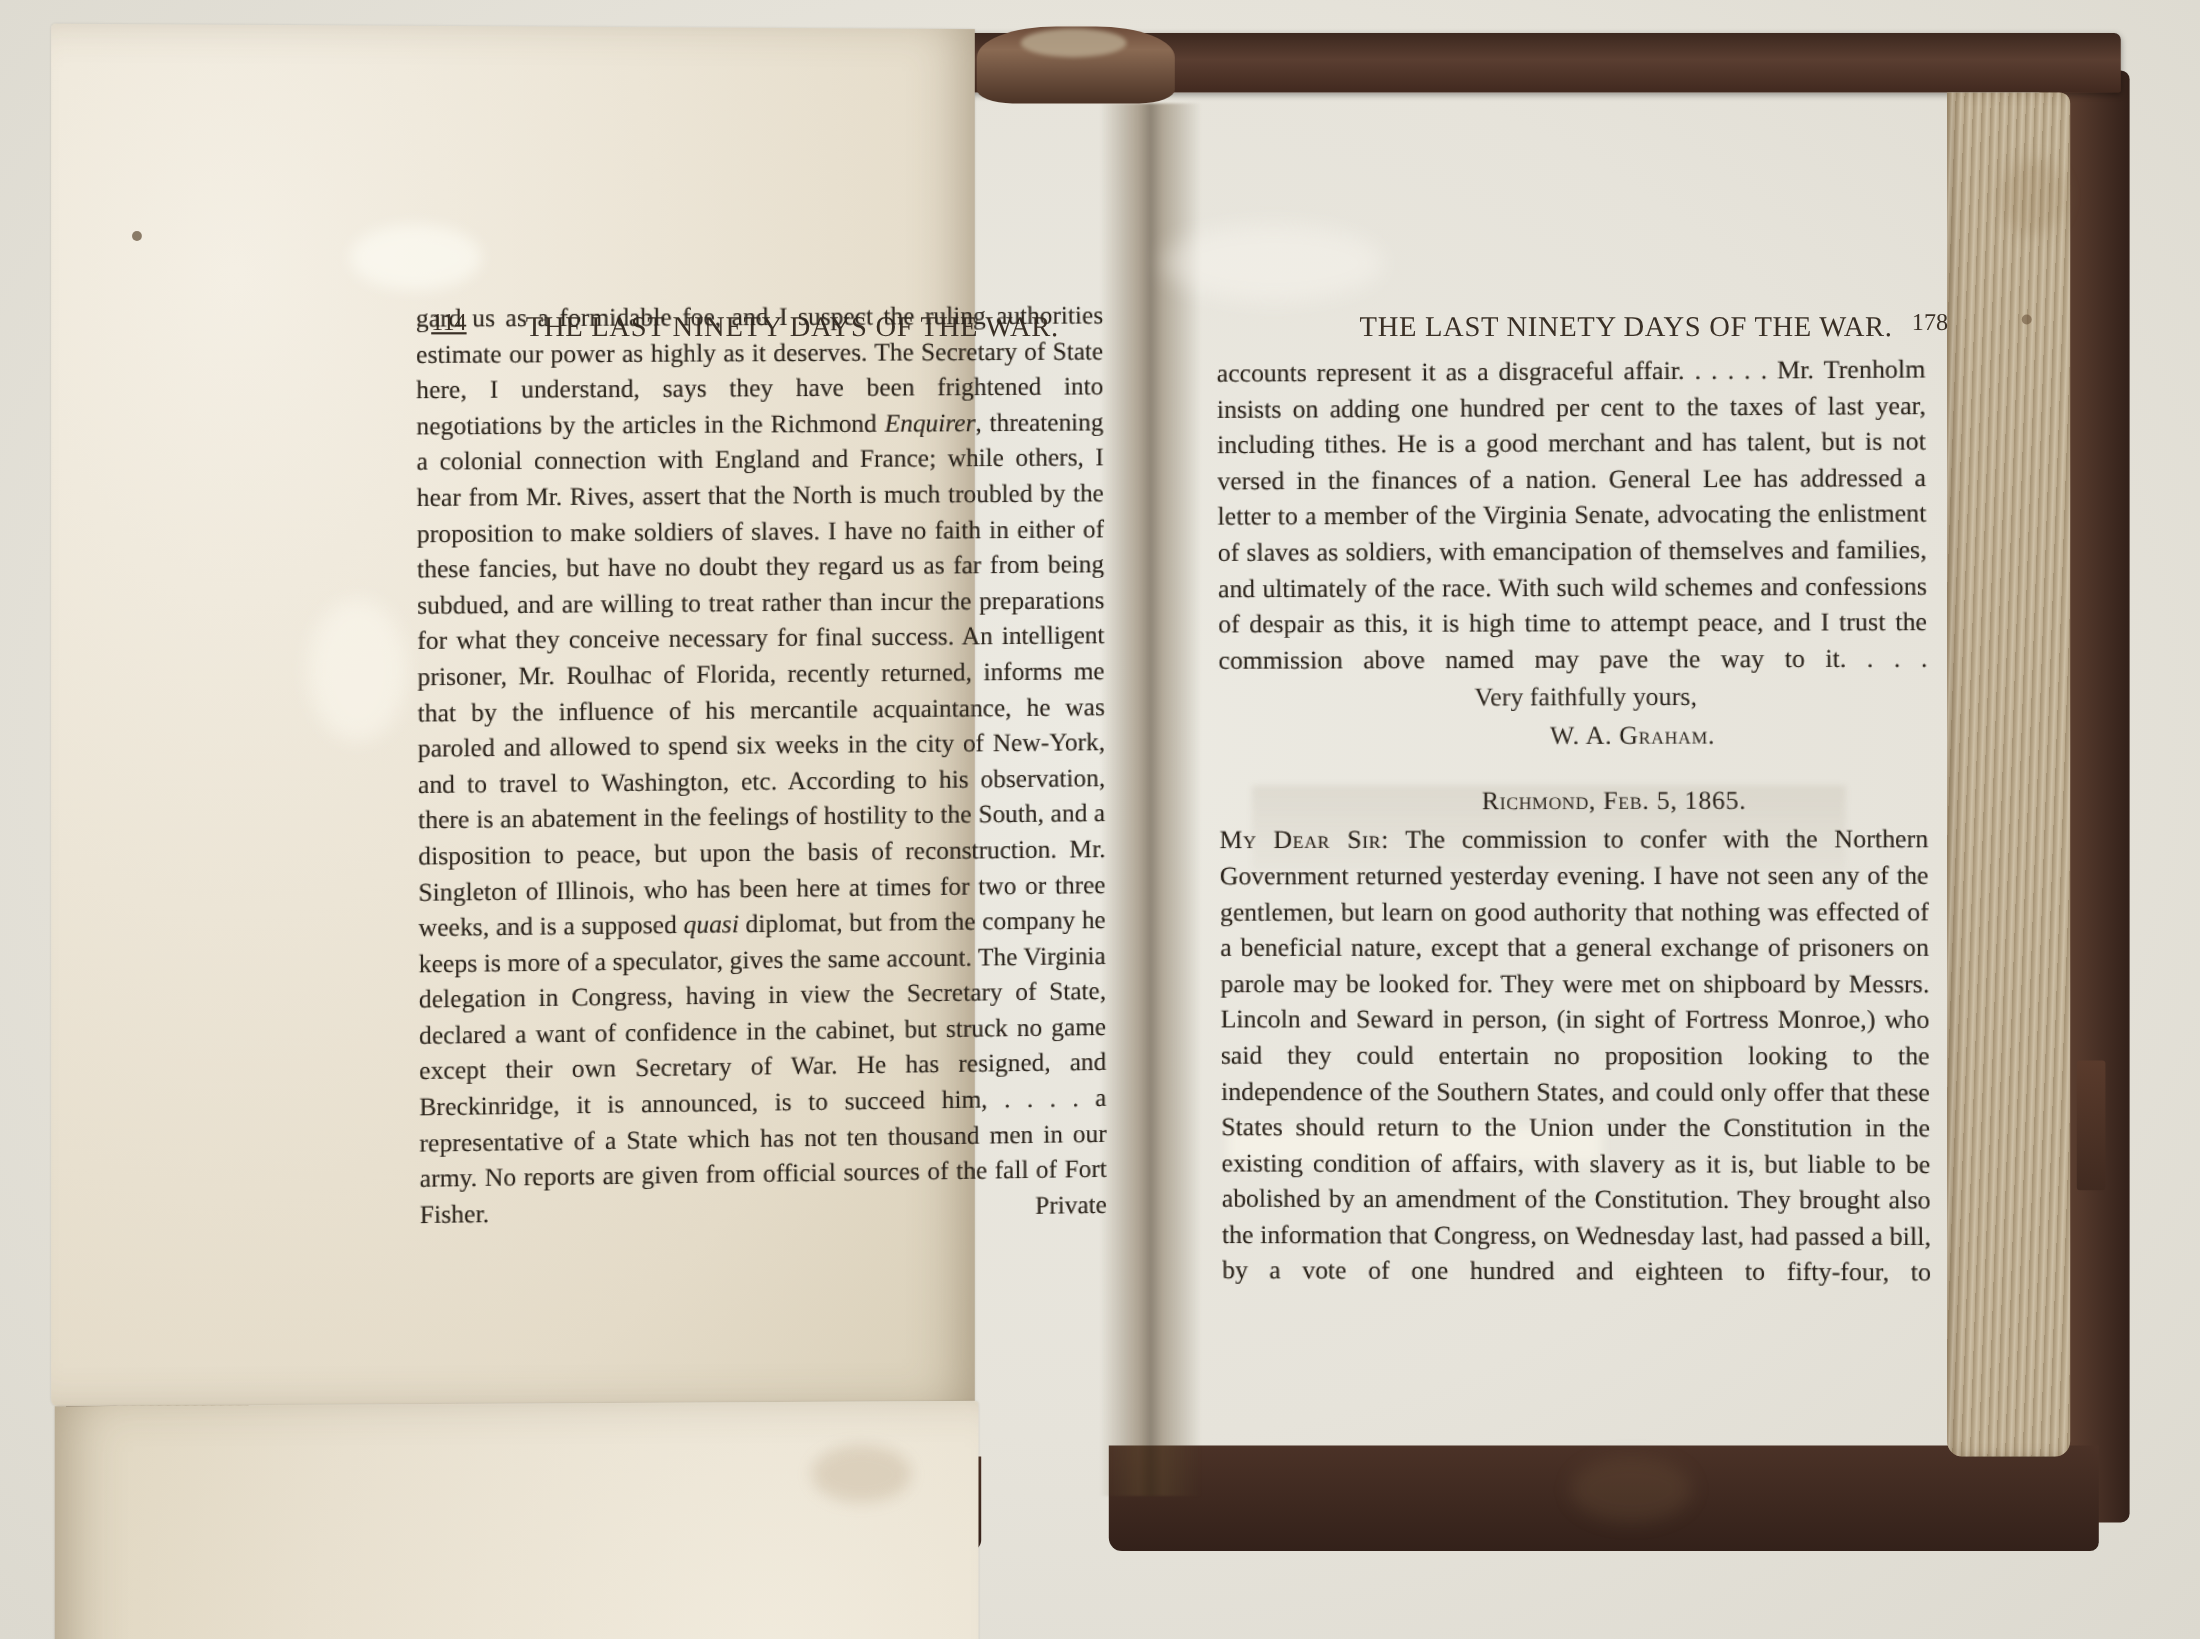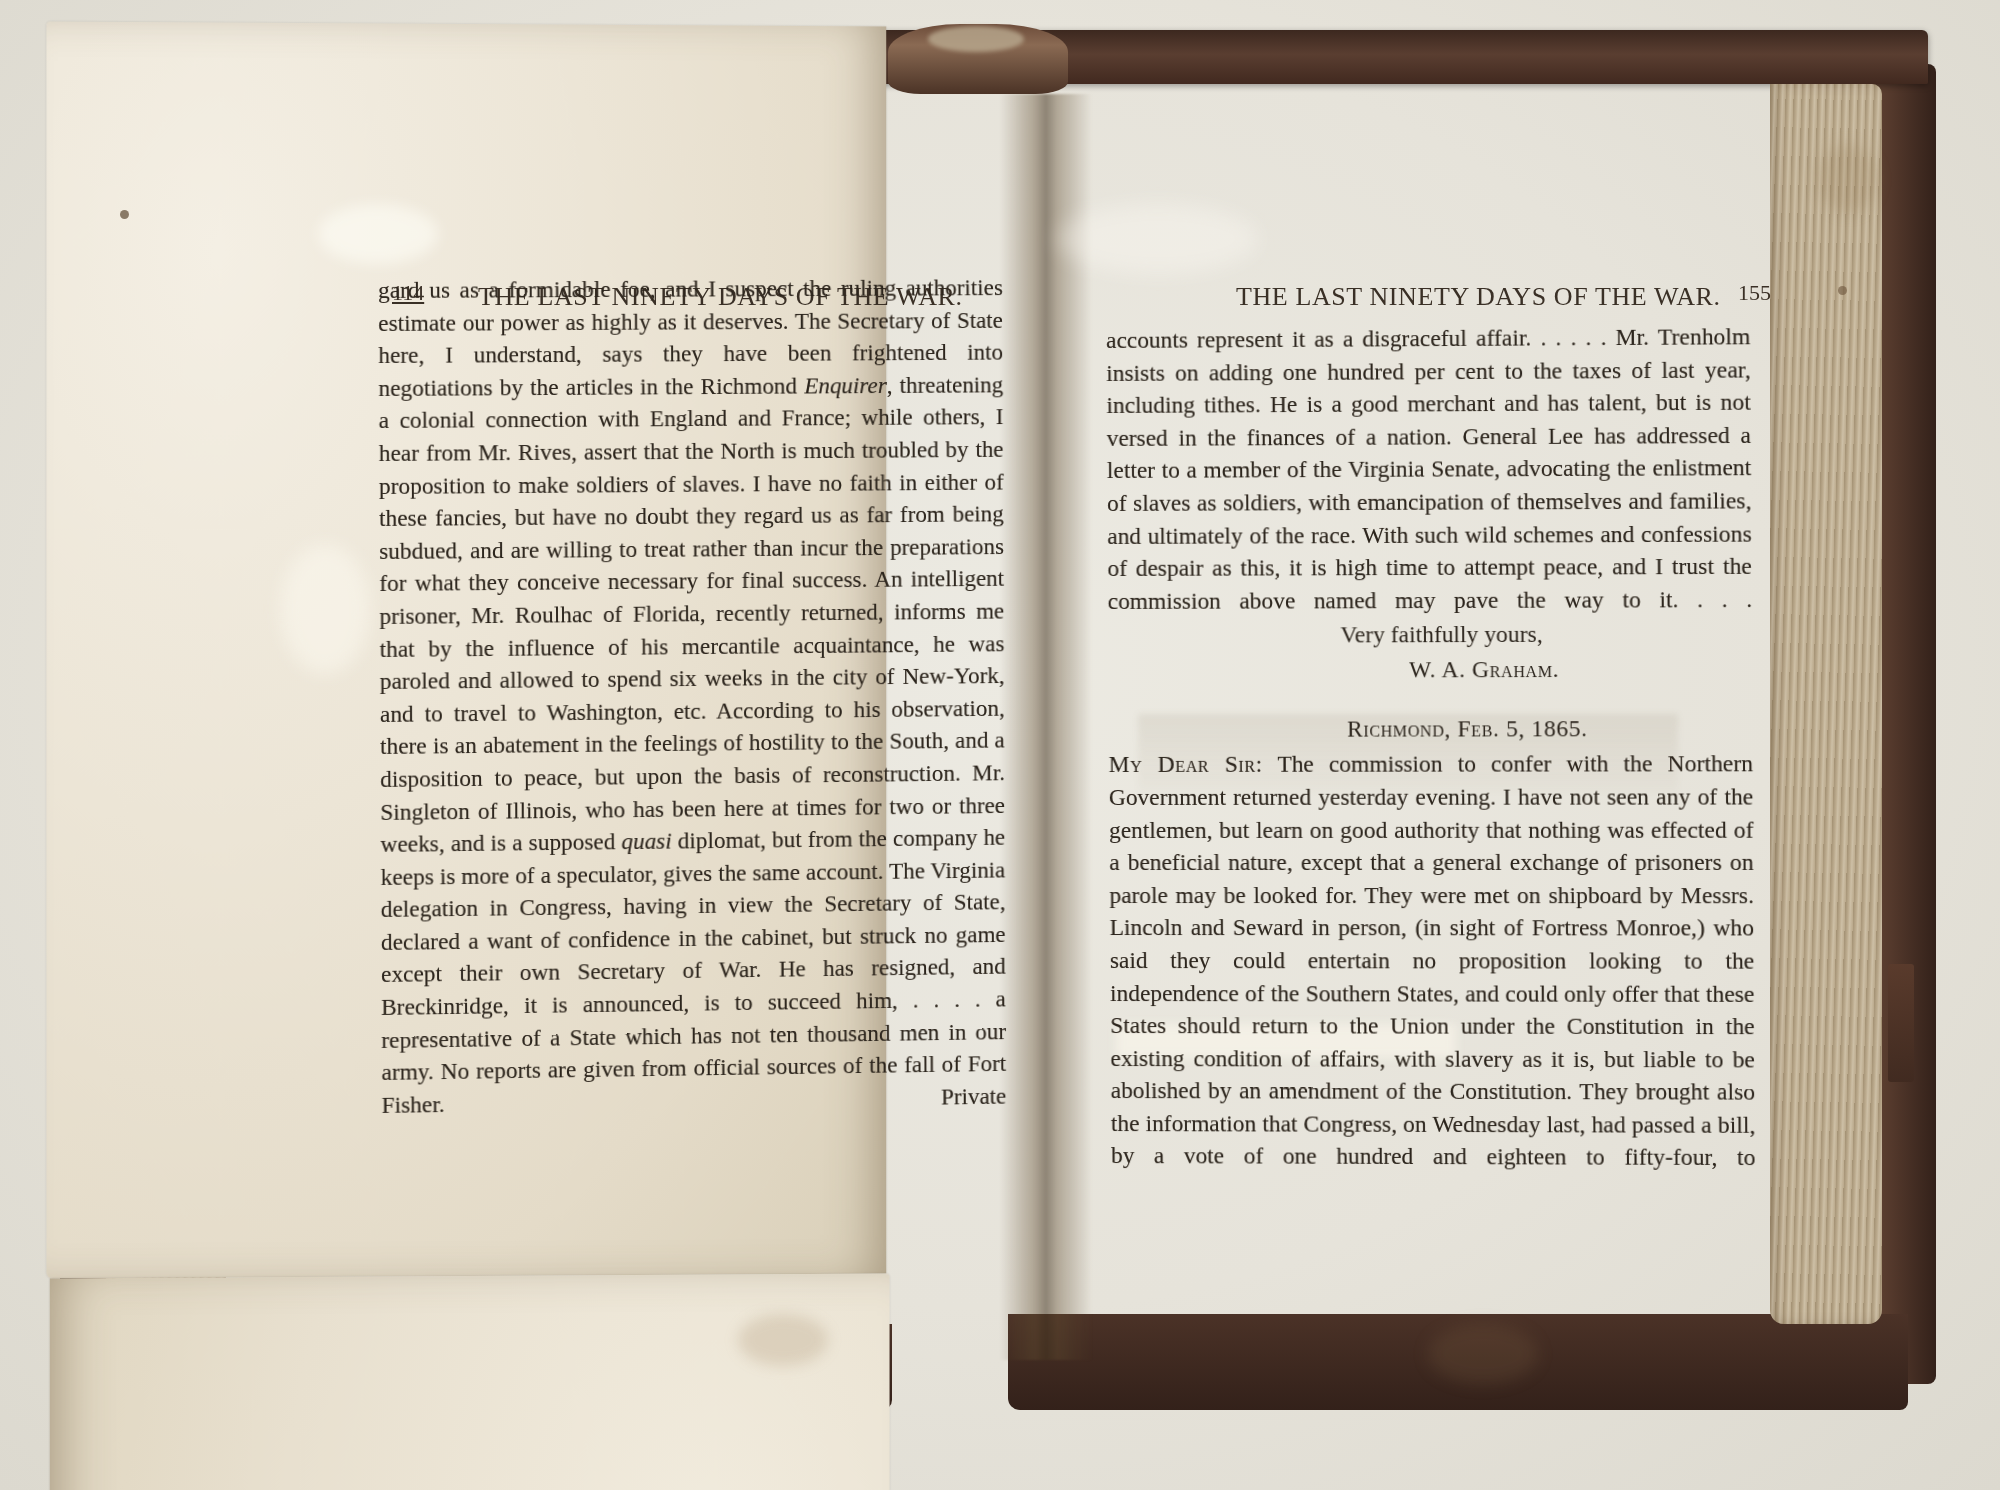--- a/index.html
+++ b/index.html
@@ -281,21 +281,21 @@
     <div class="stain" style="left:1380px;top:1300px;width:110px;height:60px;background:rgba(150,120,80,0.16);filter:blur(8px);"></div>
     <div class="stain" style="left:1770px;top:120px;width:60px;height:70px;background:rgba(140,112,74,0.18);filter:blur(7px);"></div>
     <div class="stain" style="left:1010px;top:180px;width:200px;height:70px;background:rgba(255,253,246,0.35);filter:blur(10px);"></div>
     <div id="bleed"></div>
     <div id="smudge-right"></div>
 
     <div class="running-head smallcaps" id="rh-left">THE LAST NINETY DAYS OF THE WAR.</div>
     <div class="folio" id="folio-left">114</div>
 
     <div class="running-head smallcaps" id="rh-right">THE LAST NINETY DAYS OF THE WAR.</div>
-    <div class="folio" id="folio-right">155</div>
+    <div class="folio" id="folio-right">178</div>
 
     <div class="textcol skew-left" id="text-left">
       <p class="body tight">gard us as a formidable foe, and I suspect the ruling authorities estimate our power as highly as it deserves. The Secretary of State here, I understand, says they have been frightened into negotiations by the articles in the Richmond <em>Enquirer</em>, threatening a colonial connection with England and France; while others, I hear from Mr. Rives, assert that the North is much troubled by the proposition to make soldiers of slaves. I have no faith in either of these fancies, but have no doubt they regard us as far from being subdued, and are willing to treat rather than incur the preparations for what they conceive necessary for final success. An intelligent prisoner, Mr. Roulhac of Florida, recently returned, informs me that by the influence of his mercantile acquaintance, he was paroled and allowed to spend six weeks in the city of New-York, and to travel to Washington, etc. According to his observation, there is an abatement in the feelings of hostility to the South, and a disposition to peace, but upon the basis of reconstruction. Mr. Singleton of Illinois, who has been here at times for two or three weeks, and is a supposed <em>quasi</em> diplomat, but from the company he keeps is more of a speculator, gives the same account. The Virginia delegation in Congress, having in view the Secretary of State, declared a want of confidence in the cabinet, but struck no game except their own Secretary of War. He has resigned, and Breckinridge, it is announced, is to succeed him, . . . . a representative of a State which has not ten thousand men in our army. No reports are given from official sources of the fall of Fort Fisher. Private</p>
     </div>
 
     <div class="textcol skew-right" id="text-right">
       <p class="body tight">accounts represent it as a disgraceful affair. . . . . . Mr. Trenholm insists on adding one hundred per cent to the taxes of last year, including tithes. He is a good merchant and has talent, but is not versed in the finances of a nation. General Lee has addressed a letter to a member of the Virginia Senate, advocating the enlistment of slaves as soldiers, with emancipation of themselves and families, and ultimately of the race. With such wild schemes and confessions of despair as this, it is high time to attempt peace, and I trust the commission above named may pave the way to it. . . .</p>
 
       <p class="sig-line center-ind">Very faithfully yours,</p>
       <p class="sig-line right-ind smallcaps">W. A. Graham.</p>

